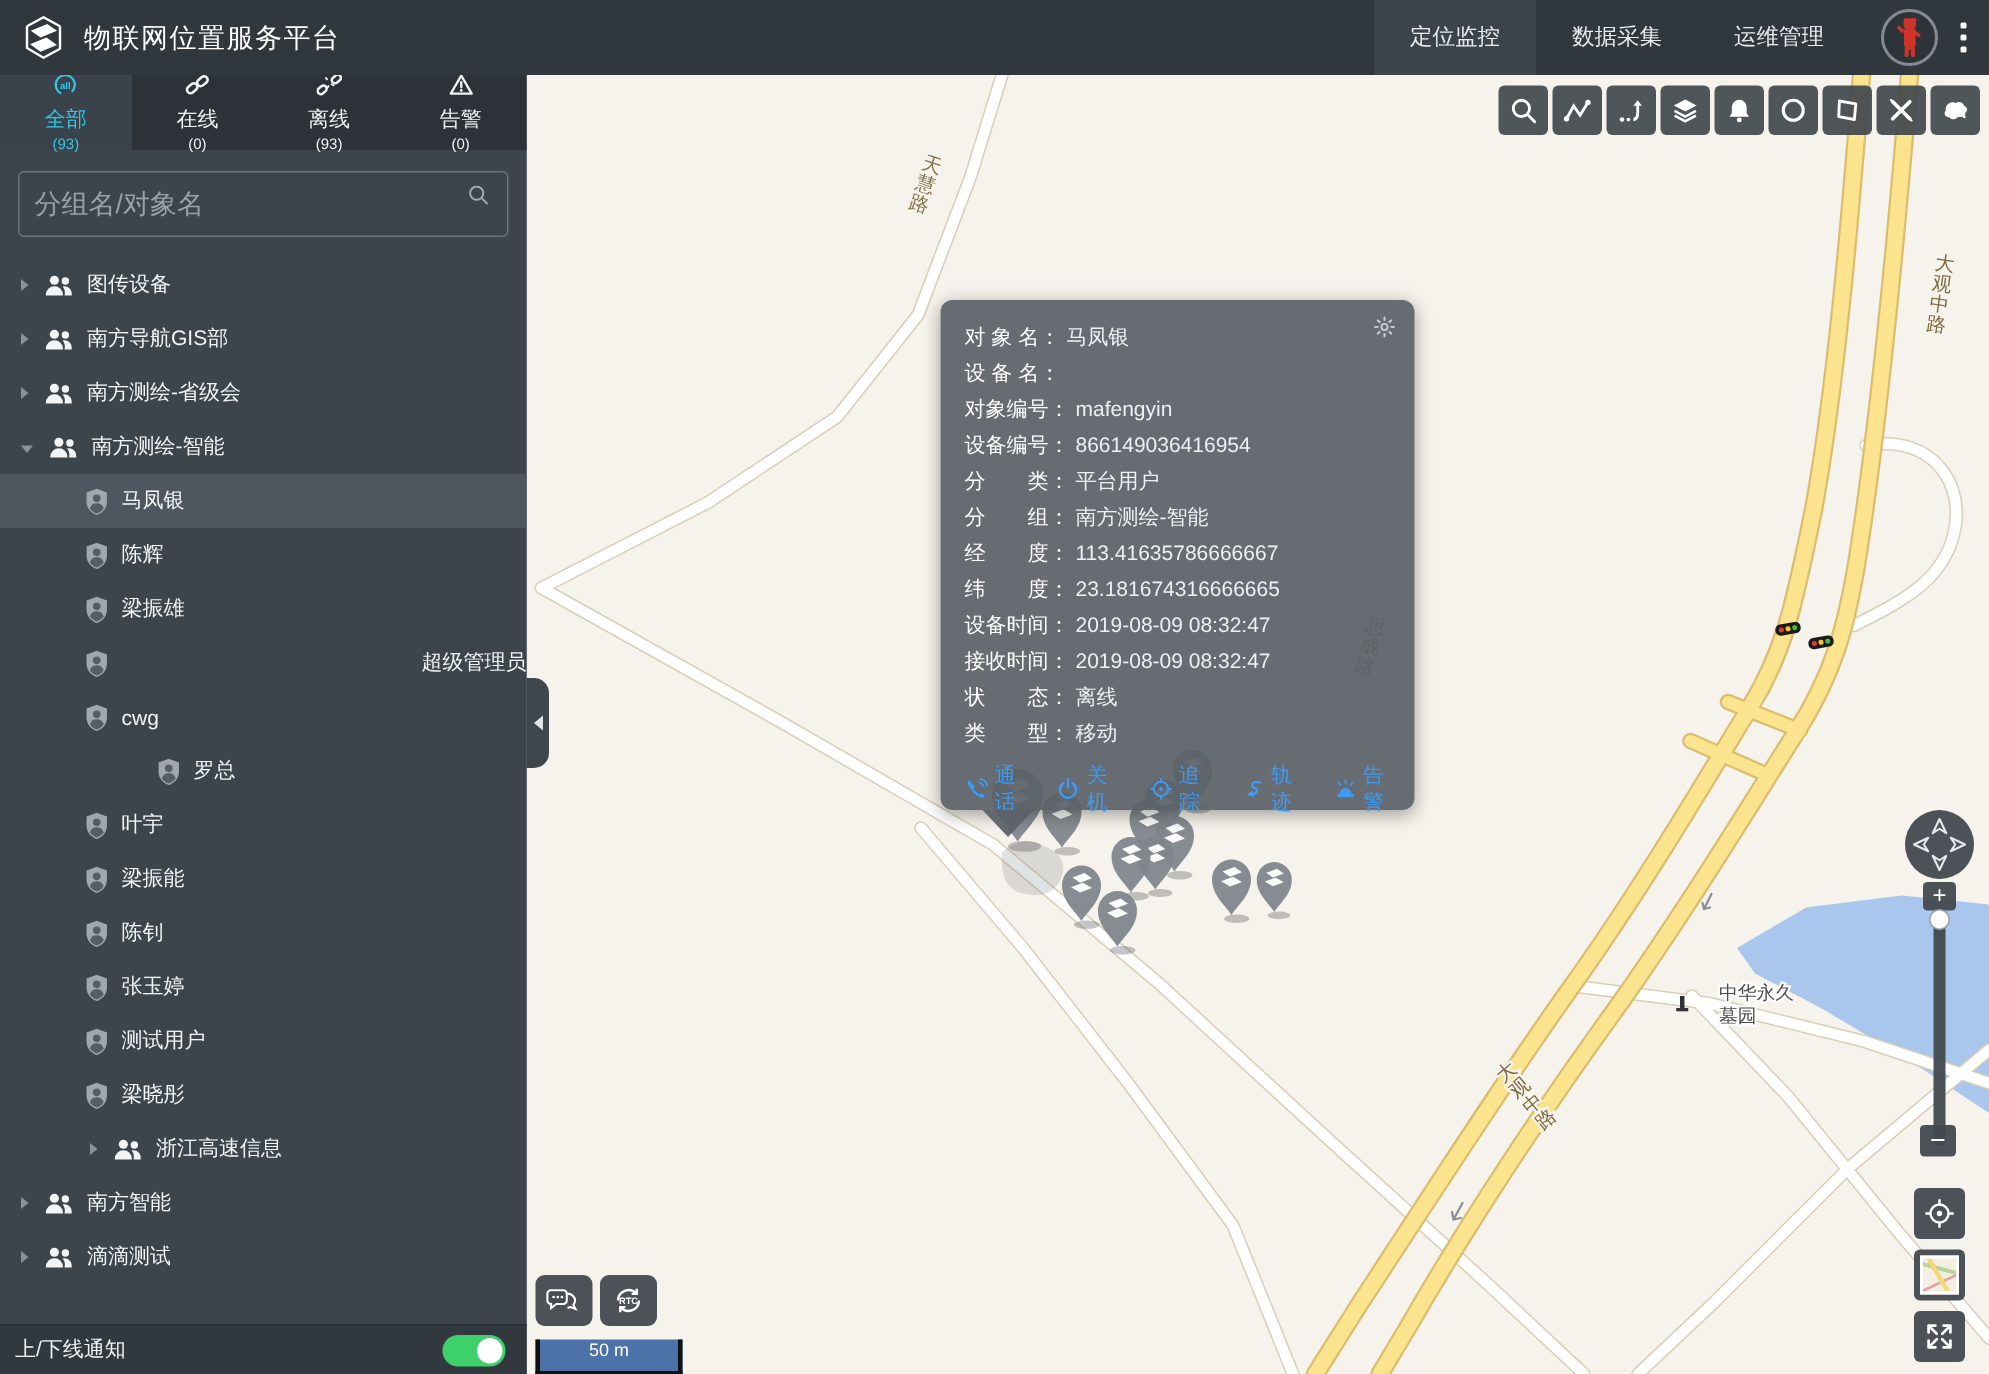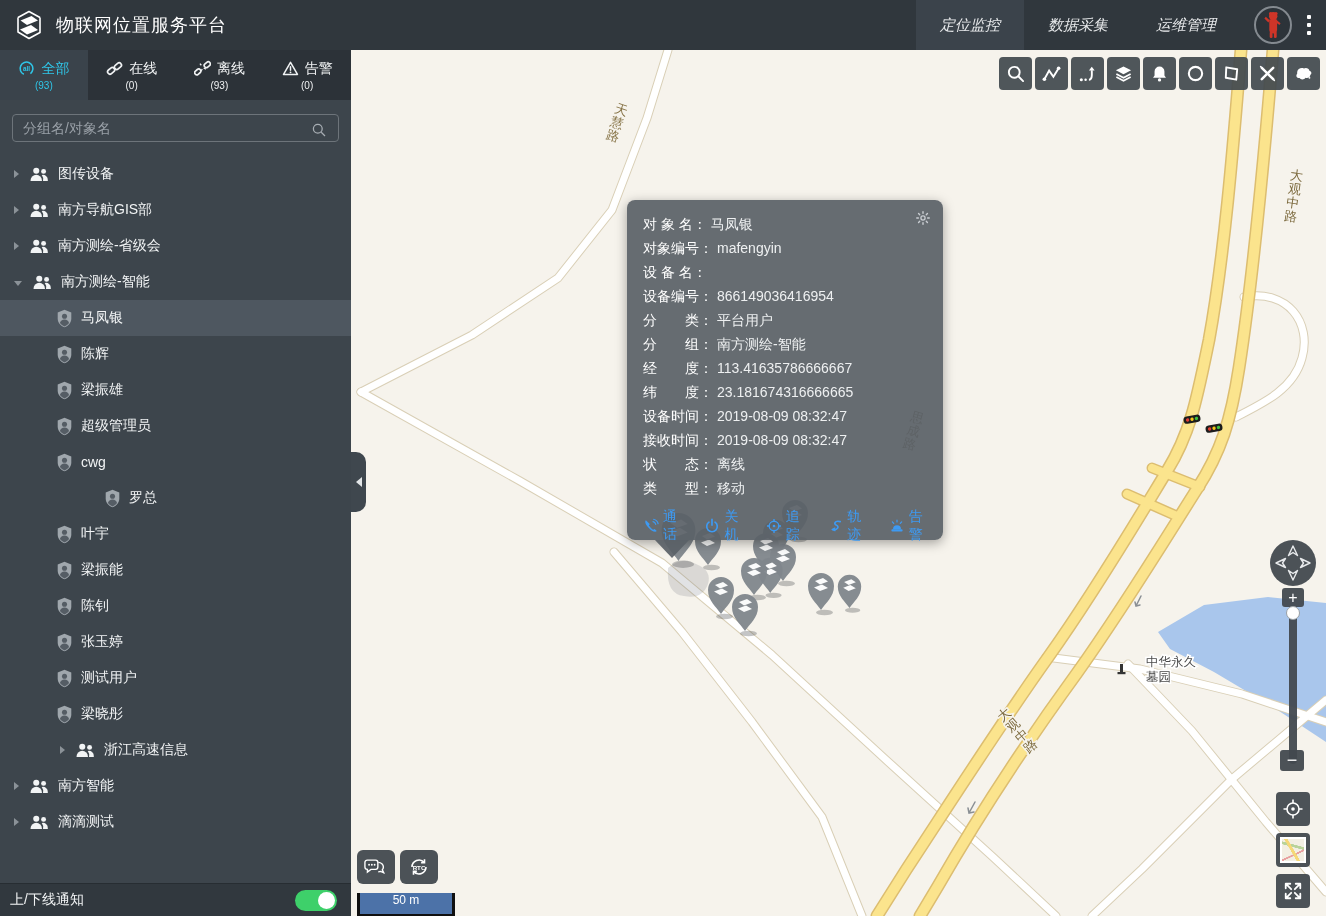--- a/index.html
+++ b/index.html
@@ -4,37 +4,37 @@
 <style>
   * { margin:0; padding:0; box-sizing:border-box; }
   html,body { width:1326px; height:916px; overflow:hidden; }
   body { font-family:"Liberation Sans","DejaVu Sans",sans-serif; background:#30373d; }
   .app { position:relative; width:1326px; height:916px; overflow:hidden; }
 
   
   .header { position:absolute; left:0; top:0; width:100%; height:50px; background:#30373d; display:flex; align-items:center; z-index:30; }
   .logo { width:34px; height:34px; margin-left:12px; flex:0 0 auto; }
   .app-title { color:#fff; font-size:18px; font-weight:500; margin-left:10px; letter-spacing:1px; }
-  .header-right { position:absolute; right:0; top:0; height:50px; display:flex; align-items:center;font-style:italic; }
+  .header-right { position:absolute; right:0; top:0; height:50px; display:flex; align-items:center; }
   .nav-item { height:50px; line-height:50px; padding:0 24px; color:#e8eaec; font-size:15px; cursor:pointer; }
   .nav-item.active { background:#3b434b; }
   .avatar { width:38px; height:38px; border-radius:50%; border:2px solid #848a90; margin-left:14px; display:flex; align-items:center; justify-content:center; overflow:hidden; background:#2c3339; }
   .kebab { display:flex; flex-direction:column; gap:4px; padding:0 15px; cursor:pointer; }
   .kebab span { width:4px; height:4px; background:#fff; border-radius:1px; }
 
   
   .sidebar { position:absolute; left:0; top:50px; width:351px; height:866px; background:#3d454c; z-index:20; display:flex; flex-direction:column; }
   .tabs { height:50px; display:flex; background:#2c3238; flex:0 0 auto; }
   .tab { flex:1; display:flex; flex-direction:column; align-items:center; justify-content:center; color:#f0f2f3; cursor:pointer; }
   .tab.active { background:#3a434b; color:#2fc6e8; }
-  .tab .t-line { display:flex; align-items:center; gap:6px; font-size:14px; }
+  .tab .t-line { display:flex; align-items:center; gap:6px; font-size:14px;flex-direction:column; }
   .tab .t-line svg { width:17px; height:17px; display:block; }
   .tab .t-count { font-size:10px; margin-top:2px; }
   .search-wrap { padding:14px 12px; flex:0 0 auto; position:relative; }
-  .search-input { width:100%; height:28px; background:#3d454c; border:1px solid #6d747a; border-radius:4px; color:#e8eaec; font-size:14px; padding:0 32px 0 10px; outline:none; font-family:inherit; }
+  .search-input { width:100%; height:44px; background:#3d454c; border:1px solid #6d747a; border-radius:4px; color:#e8eaec; font-size:18px; padding:0 32px 0 10px; outline:none; font-family:inherit; }
   .search-input::placeholder { color:#9aa1a8; }
   .search-icon { position:absolute; right:24px; top:22px; width:16px; height:16px; color:#a7adb3; }
   .tree { flex:1; overflow:hidden; }
   .tree-row { height:36px; display:flex; align-items:center; color:#f2f4f5; font-size:14px; cursor:pointer; }
   .tree-row.selected { background:#4e5760; }
   .caret { width:0; height:0; border-top:4px solid transparent; border-bottom:4px solid transparent; border-left:5px solid #8b9298; margin-right:9px; flex:0 0 auto; }
   .caret.down { border-left:4px solid transparent; border-right:4px solid transparent; border-top:5px solid #8b9298; border-bottom:none; margin-top:2px; }
   .tree-ic { display:flex; margin-right:8px; flex:0 0 auto; }
   .tree-ic svg { display:block; }
   .sidebar-footer { flex:0 0 auto; height:33px; background:#31383e; border-top:1px solid #272d32; display:flex; align-items:center; padding:0 10px; }
@@ -256,21 +256,21 @@
         <div class="tree-row" style="padding-left: 56px;">
           <div class="tree-ic">
             <svg viewBox="0 0 20 22" width="17" height="19">
               <path d="M10 0.8 L18 3.8 V10.8 C18 16.3 14.5 19.9 10 21.4 C5.5 19.9 2 16.3 2 10.8 V3.8 Z" fill="#a0a7ad"></path>
               <circle cx="10" cy="8.3" r="3" fill="#555d65"></circle>
               <path d="M4.6 16.3 a5.6 5.6 0 0 1 10.8 0 c-1.4 1.9-3.2 3.2-5.4 4 c-2.2 -0.8-4 -2.1-5.4 -4 Z" fill="#555d65"></path>
             </svg>
           </div>
           <span>梁振雄</span>
         </div>
-        <div class="tree-row" style="padding-left: 56px;">
+        <div class="tree-row" style="padding-left: 56px; justify-content: space-between;">
           <div class="tree-ic">
             <svg viewBox="0 0 20 22" width="17" height="19">
               <path d="M10 0.8 L18 3.8 V10.8 C18 16.3 14.5 19.9 10 21.4 C5.5 19.9 2 16.3 2 10.8 V3.8 Z" fill="#a0a7ad"></path>
               <circle cx="10" cy="8.3" r="3" fill="#555d65"></circle>
               <path d="M4.6 16.3 a5.6 5.6 0 0 1 10.8 0 c-1.4 1.9-3.2 3.2-5.4 4 c-2.2 -0.8-4 -2.1-5.4 -4 Z" fill="#555d65"></path>
             </svg>
           </div>
           <span>超级管理员</span>
         </div>
         <div class="tree-row" style="padding-left: 56px;">
@@ -716,26 +716,26 @@
         <g stroke="currentColor" stroke-width="1.8" stroke-linecap="round">
           <path d="M10 2.2 V4.2 M10 15.8 V17.8 M2.2 10 H4.2 M15.8 10 H17.8 M4.5 4.5 L5.9 5.9 M14.1 14.1 L15.5 15.5 M15.5 4.5 L14.1 5.9 M5.9 14.1 L4.5 15.5"></path>
         </g>
       </svg>
       <div id="popup-rows">
           <div class="prow">
             <span class="plabel">对 象 名：</span>
             <span class="pvalue">马凤银</span>
           </div>
           <div class="prow">
+            <span class="plabel">设 备 名：</span>
+            <span class="pvalue"></span>
+          </div>
+          <div class="prow">
             <span class="plabel">对象编号：</span>
             <span class="pvalue">mafengyin</span>
-          </div>
-          <div class="prow">
-            <span class="plabel">设 备 名：</span>
-            <span class="pvalue"></span>
           </div>
           <div class="prow">
             <span class="plabel">设备编号：</span>
             <span class="pvalue">866149036416954</span>
           </div>
           <div class="prow">
             <span class="plabel">分　　类：</span>
             <span class="pvalue">平台用户</span>
           </div>
           <div class="prow">

